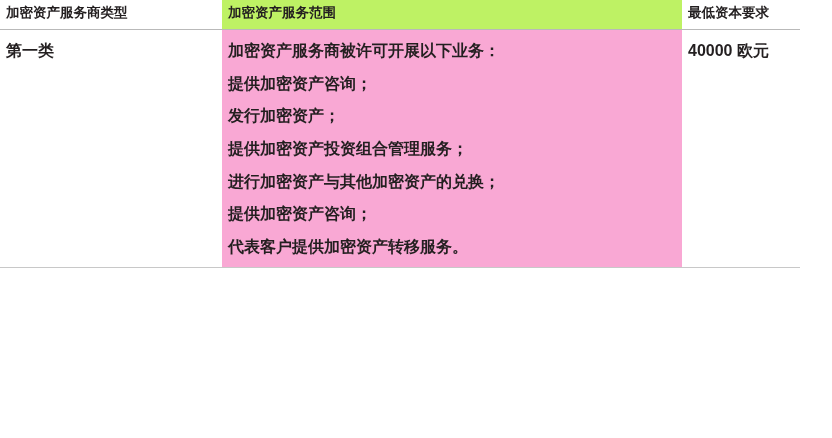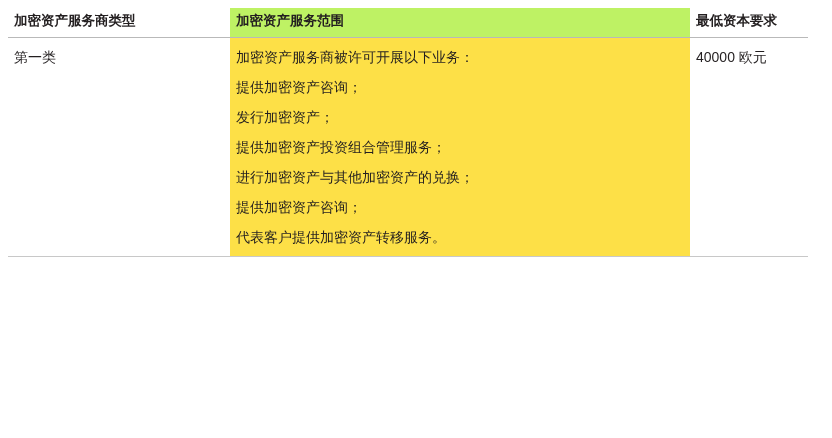--- a/index.html
+++ b/index.html
@@ -15,21 +15,21 @@
     overflow: hidden;
   }
   .sheet {
     width: 832px;
     height: 438px;
     position: relative;
     background: #ffffff;
   }
   table.cap-table {
     width: 800px;
-    margin: 8px;
+    margin: 0;
     border-collapse: collapse;
     table-layout: fixed;
   }
   table.cap-table col.c1 { width: 222px; }
   table.cap-table col.c2 { width: 460px; }
   table.cap-table col.c3 { width: 118px; }
 
   thead th {
     text-align: left;
     font-weight: bold;
@@ -37,27 +37,28 @@
     padding: 4px 6px 7px 6px;
     border-bottom: 1px solid #b9b9b9;
     vertical-align: bottom;
     line-height: 1.35;
   }
   thead th.col-scope {
     background: #bef264;
   }
   tbody td {
     vertical-align: top;
-    font-size: 14px;
+    font-size: 16px;
     padding: 10px 6px 10px 6px;
     border-bottom: 1px solid #c8c8c8;
     line-height: 1.35;
+    font-weight: bold;
   }
   tbody td.col-scope {
-    background: #fde047;
+    background: #f9a8d4;
   }
   tbody tr.last td {
     border-bottom: none;
   }
   .cat {
     white-space: nowrap;
   }
   .cap {
     white-space: nowrap;
   }

